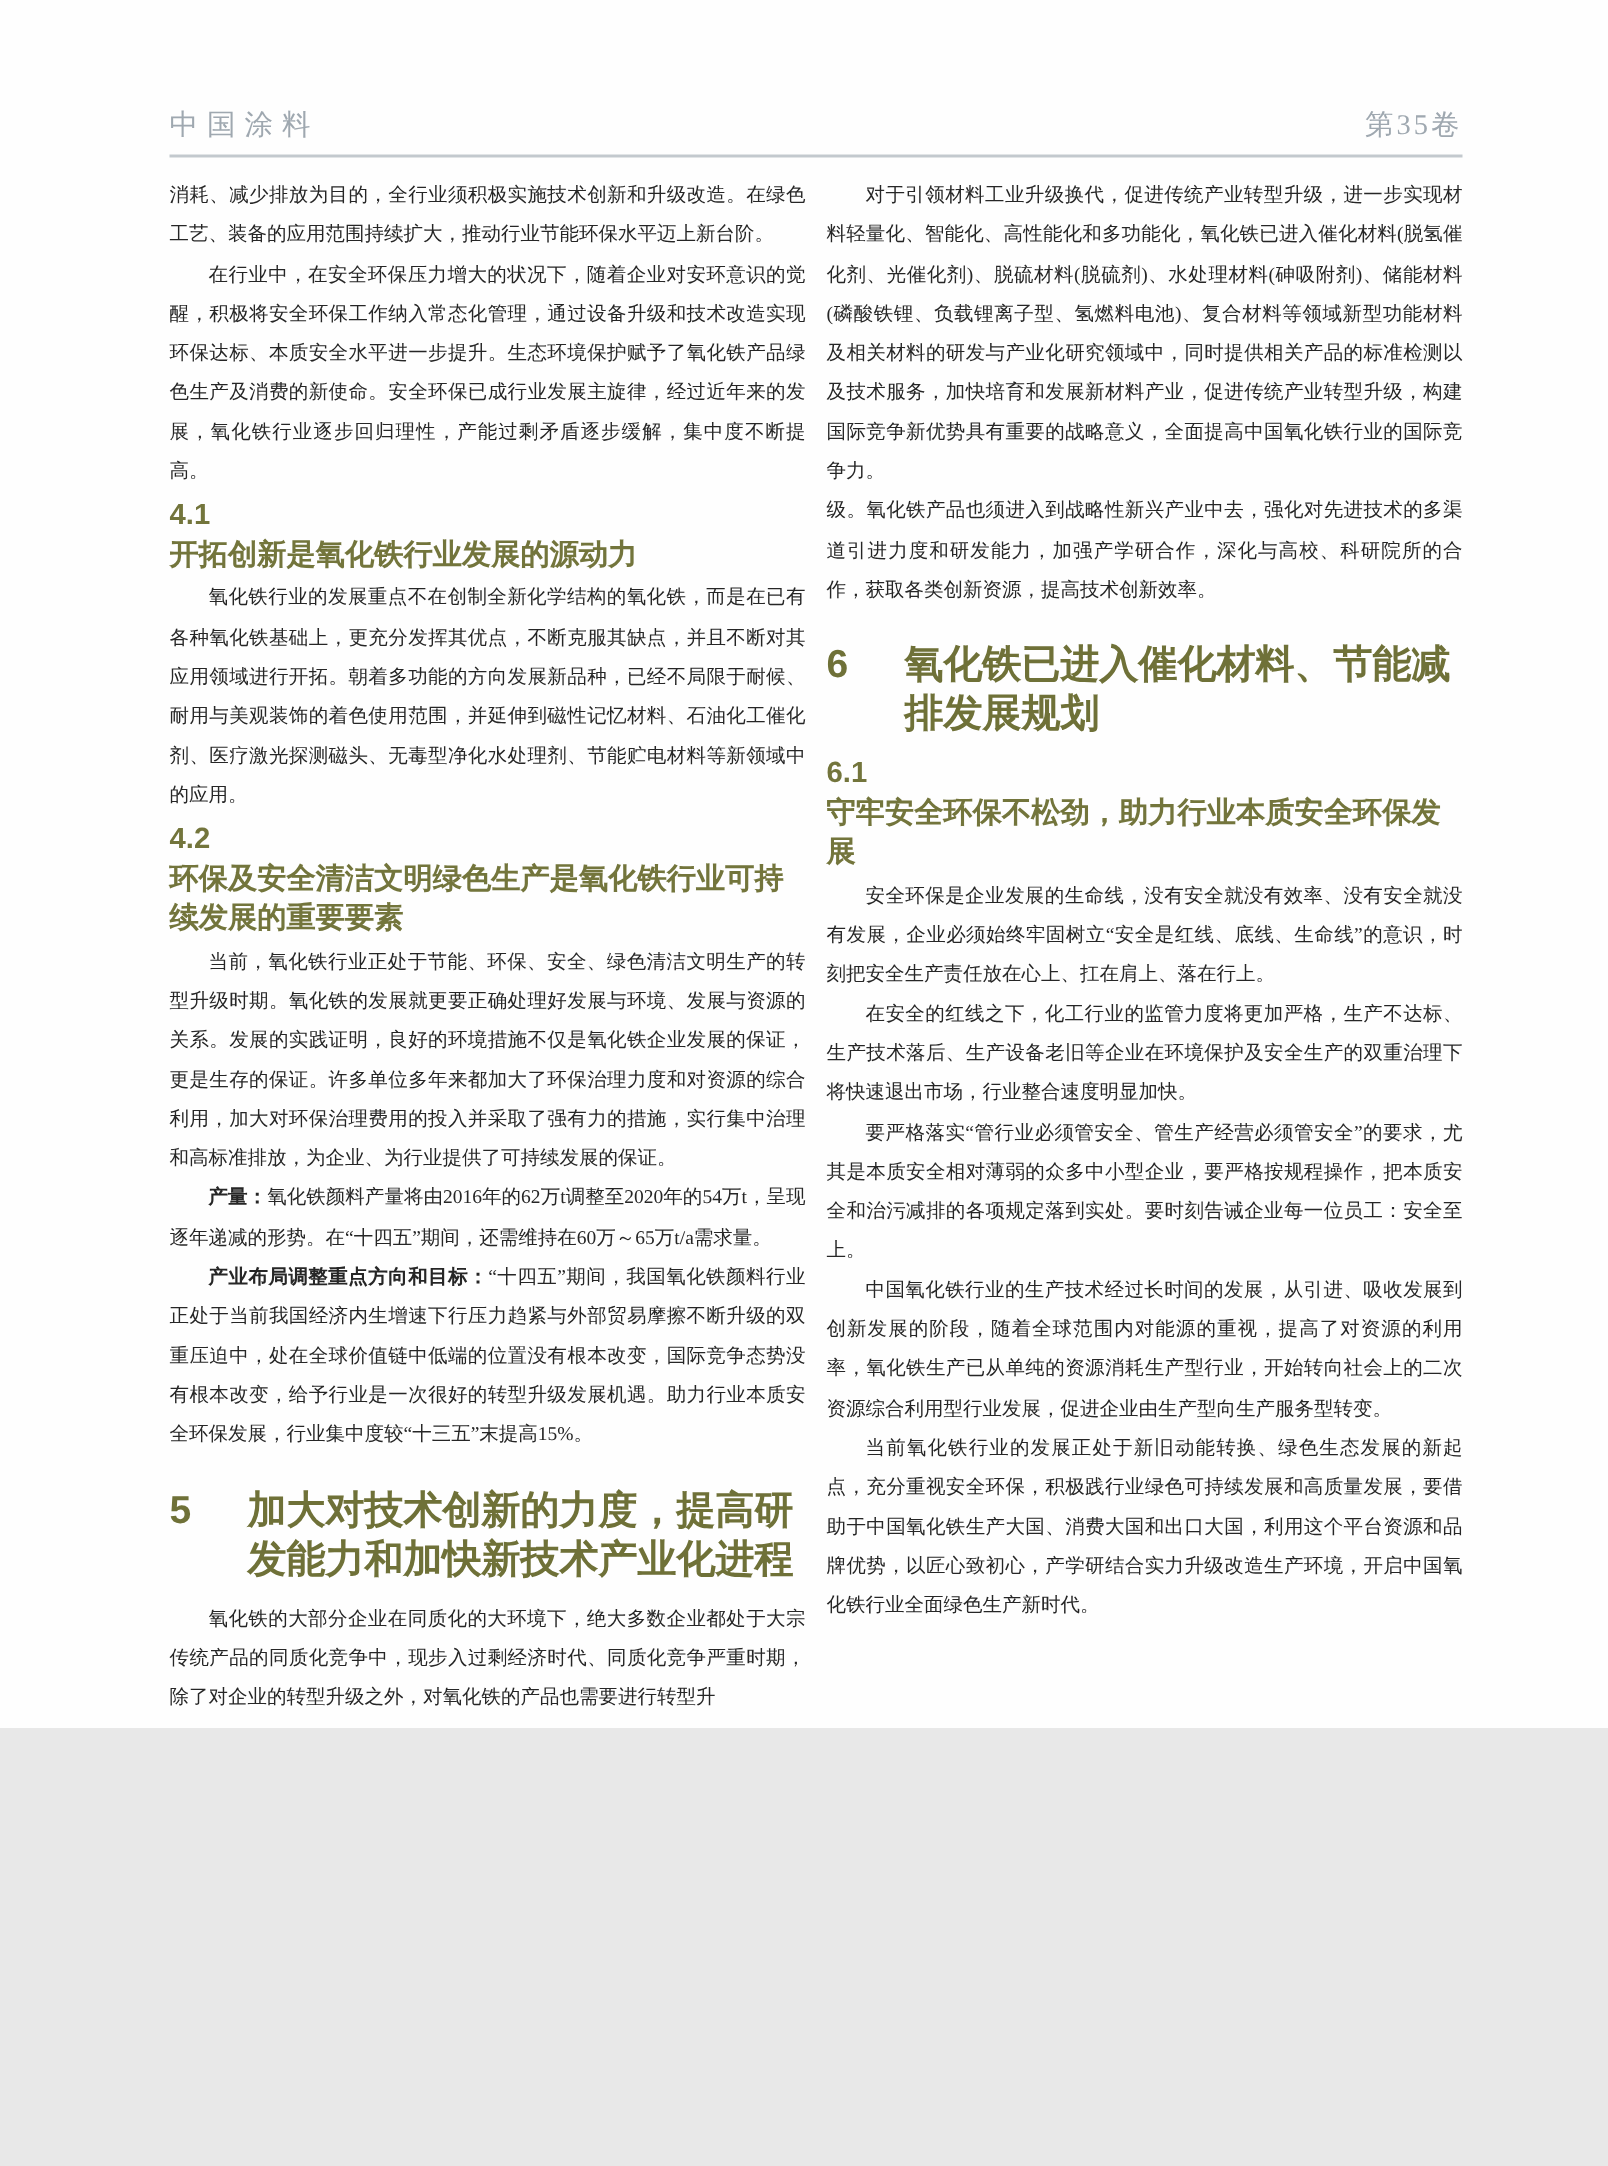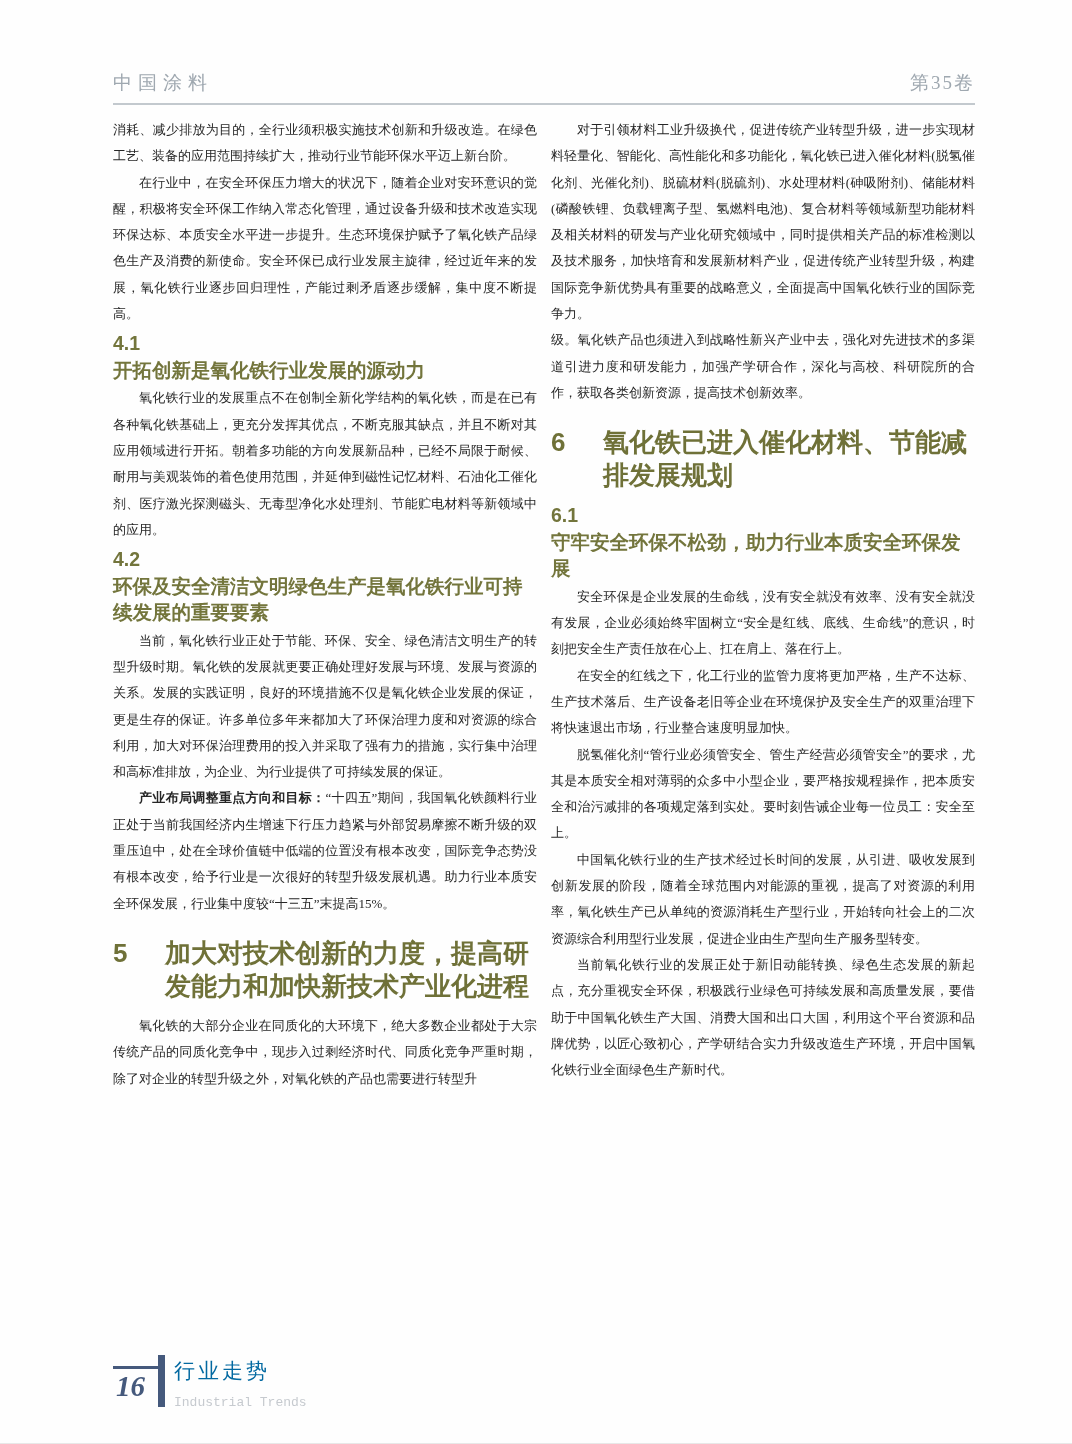--- a/index.html
+++ b/index.html
@@ -1,17 +1,17 @@
 <!DOCTYPE html>
 <html><head>
 <meta charset="utf-8">
 <style>
   html,body { margin:0; padding:0; background:#e8e8e8; }
   .page {
-    position:relative; width:1072px; height:1443px; margin:0 auto;
+    position:relative; width:1072px; height:1152px; margin:0 auto;
     background:#fefefe; overflow:hidden;
     font-family:"Liberation Serif","DejaVu Serif",serif;
   }
   
   .page-header {
     position:absolute; top:70px; left:113px; width:862px;
     display:flex; justify-content:space-between; align-items:flex-end;
     padding-bottom:7px; border-bottom:2px solid #c3c9ce;
     color:#9fa8b0; font-size:19px;
   }
@@ -79,20 +79,21 @@
 
       <p class="body">氧化铁行业的发展重点不在创制全新化学结构的氧化铁，而是在已有各种氧化铁基础上，更充分发挥其优点，不断克服其缺点，并且不断对其应用领域进行开拓。朝着多功能的方向发展新品种，已经不局限于耐候、耐用与美观装饰的着色使用范围，并延伸到磁性记忆材料、石油化工催化剂、医疗激光探测磁头、无毒型净化水处理剂、节能贮电材料等新领域中的应用。</p>
 
       <div class="h-sub">
         <span class="num">4.2</span>
         <span class="txt">环保及安全清洁文明绿色生产是氧化铁行业可持续发展的重要要素</span>
       </div>
 
       <p class="body">当前，氧化铁行业正处于节能、环保、安全、绿色清洁文明生产的转型升级时期。氧化铁的发展就更要正确处理好发展与环境、发展与资源的关系。发展的实践证明，良好的环境措施不仅是氧化铁企业发展的保证，更是生存的保证。许多单位多年来都加大了环保治理力度和对资源的综合利用，加大对环保治理费用的投入并采取了强有力的措施，实行集中治理和高标准排放，为企业、为行业提供了可持续发展的保证。</p>
 
+      <p class="body"><span class="lead">产量：</span><span>氧化铁颜料产量将由2016年的62万t调整至2020年的54万t，呈现逐年递减的形势。在“十四五”期间，还需维持在60万～65万t/a需求量。</span></p>
 
       <p class="body"><span class="lead">产业布局调整重点方向和目标：</span><span>“十四五”期间，我国氧化铁颜料行业正处于当前我国经济内生增速下行压力趋紧与外部贸易摩擦不断升级的双重压迫中，处在全球价值链中低端的位置没有根本改变，国际竞争态势没有根本改变，给予行业是一次很好的转型升级发展机遇。助力行业本质安全环保发展，行业集中度较“十三五”末提高15%。</span></p>
 
       <div class="h-big">
         <span class="num">5</span>
         <span class="txt">加大对技术创新的力度，提高研发能力和加快新技术产业化进程</span>
       </div>
 
       <p class="body">氧化铁的大部分企业在同质化的大环境下，绝大多数企业都处于大宗传统产品的同质化竞争中，现步入过剩经济时代、同质化竞争严重时期，除了对企业的转型升级之外，对氧化铁的产品也需要进行转型升</p>
     </section>
@@ -106,21 +107,21 @@
         <span class="txt">氧化铁已进入催化材料、节能减排发展规划</span>
       </div>
 
       <div class="h-sub">
         <span class="num">6.1</span>
         <span class="txt">守牢安全环保不松劲，助力行业本质安全环保发展</span>
       </div>
 
       <p class="body">安全环保是企业发展的生命线，没有安全就没有效率、没有安全就没有发展，企业必须始终牢固树立“安全是红线、底线、生命线”的意识，时刻把安全生产责任放在心上、扛在肩上、落在行上。</p>
       <p class="body">在安全的红线之下，化工行业的监管力度将更加严格，生产不达标、生产技术落后、生产设备老旧等企业在环境保护及安全生产的双重治理下将快速退出市场，行业整合速度明显加快。</p>
-      <p class="body">脱氢催化剂“管行业必须管安全、管生产经营必须管安全”的要求，尤其是本质安全相对薄弱的众多中小型企业，要严格按规程操作，把本质安全和治污减排的各项规定落到实处。要时刻告诫企业每一位员工：安全至上。</p>
+      <p class="body">要严格落实“管行业必须管安全、管生产经营必须管安全”的要求，尤其是本质安全相对薄弱的众多中小型企业，要严格按规程操作，把本质安全和治污减排的各项规定落到实处。要时刻告诫企业每一位员工：安全至上。</p>
 
 
       <p class="body">中国氧化铁行业的生产技术经过长时间的发展，从引进、吸收发展到创新发展的阶段，随着全球范围内对能源的重视，提高了对资源的利用率，氧化铁生产已从单纯的资源消耗生产型行业，开始转向社会上的二次资源综合利用型行业发展，促进企业由生产型向生产服务型转变。</p>
       <p class="body">当前氧化铁行业的发展正处于新旧动能转换、绿色生态发展的新起点，充分重视安全环保，积极践行业绿色可持续发展和高质量发展，要借助于中国氧化铁生产大国、消费大国和出口大国，利用这个平台资源和品牌优势，以匠心致初心，产学研结合实力升级改造生产环境，开启中国氧化铁行业全面绿色生产新时代。</p>
     </section>
 
   </main>
 
   <footer class="page-footer">
     <div class="pagenum-box">

